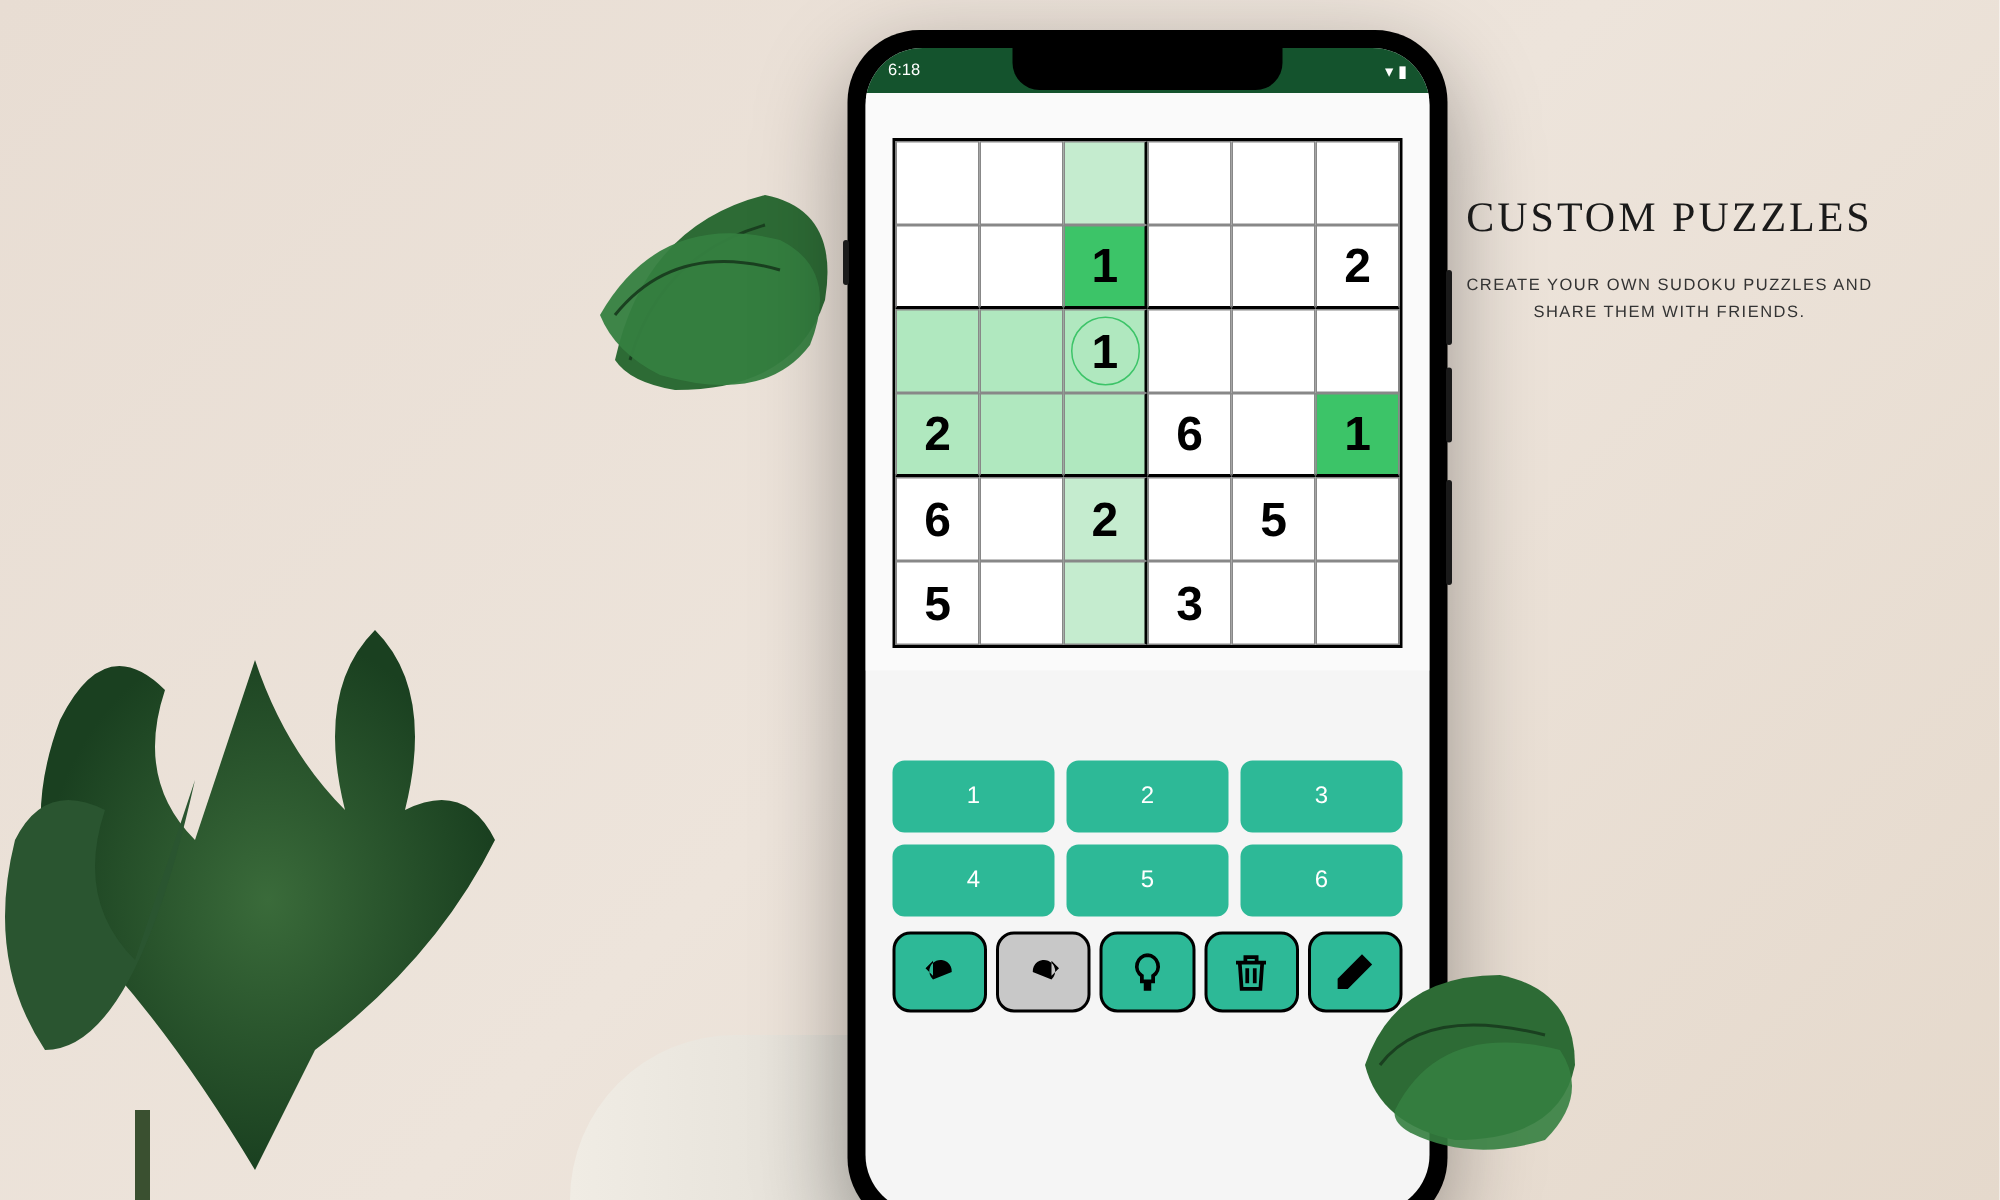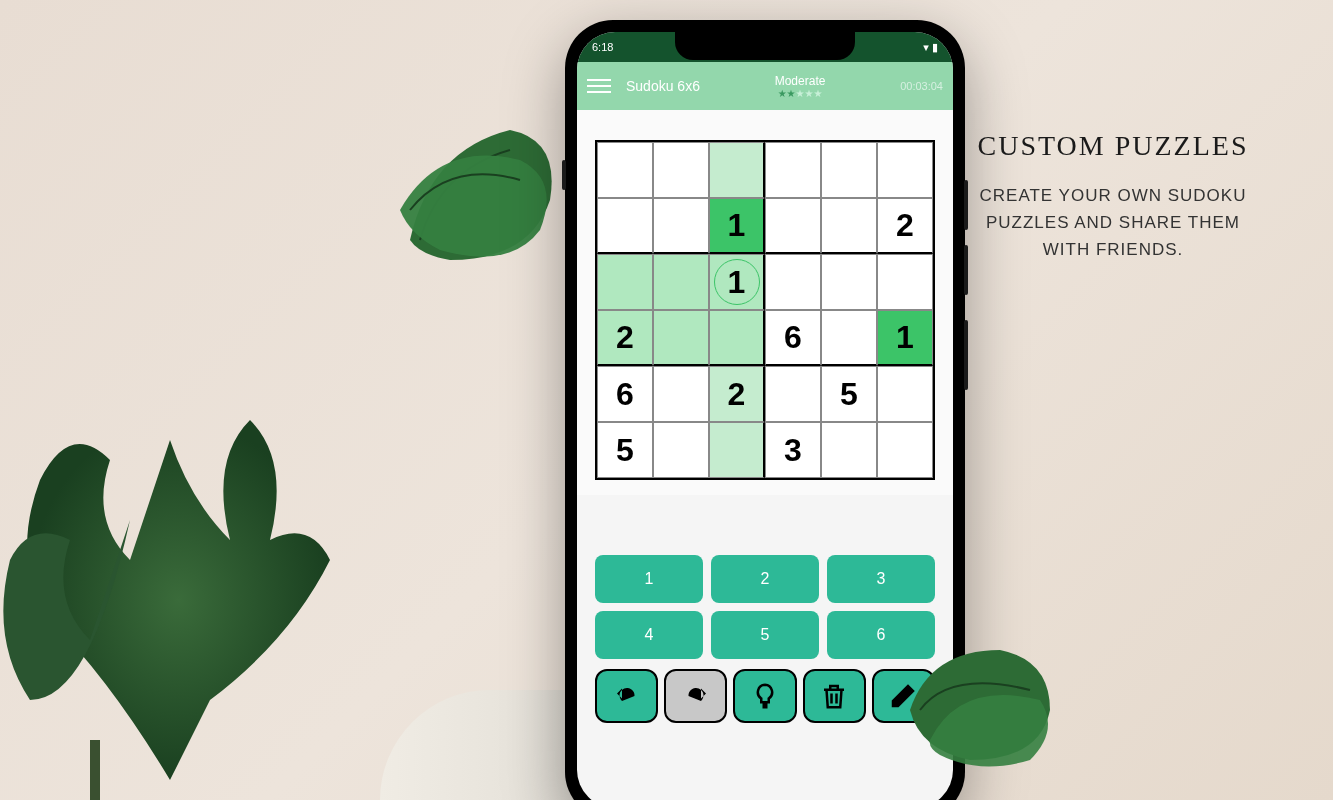--- a/index.html
+++ b/index.html
@@ -22,21 +22,21 @@
 .marketing-title {
   font-family: Georgia, 'Times New Roman', serif;
   font-size: 28px;
   letter-spacing: 2px;
   color: #1a1a1a;
   margin-bottom: 20px;
   font-weight: normal;
   text-align: center;
 }
 .marketing-desc {
-  font-size: 17px;
+  font-size: 11px;
   letter-spacing: 1px;
   color: #333;
   line-height: 1.6;
 }
 
 
 .leaf {
   position: absolute;
 }
 .leaf-top { left: 390px; top: 110px; width: 180px; height: 160px; }
@@ -229,33 +229,20 @@
   <div class="phone-btn vol1"></div>
   <div class="phone-btn vol2"></div>
   <div class="phone-btn pwr"></div>
   <div class="phone-btn silent"></div>
   <div class="screen">
     <div class="notch"></div>
     <div class="status-bar">
       <span>6:18</span>
       <span>▾ ▮</span>
     </div>
-    <div class="app-header">
-      <div class="menu-icon">
-          <span></span>
-          <span></span>
-          <span></span>
-        </div>
-      <div class="app-title">Sudoku 6x6</div>
-      <div class="header-center">
-        <div class="diff-label">Moderate</div>
-        <div class="stars"><span class="on">★</span><span class="on">★</span><span>★</span><span>★</span><span>★</span></div>
-      </div>
-      <div class="timer">00:03:04</div>
-    </div>
 
     <div class="game-area">
       <div class="grid" id="grid">
           <div class="cell"></div>
           <div class="cell"></div>
           <div class="cell tr hl-col"></div>
           <div class="cell"></div>
           <div class="cell"></div>
           <div class="cell"></div>
           <div class="cell tb"></div>

